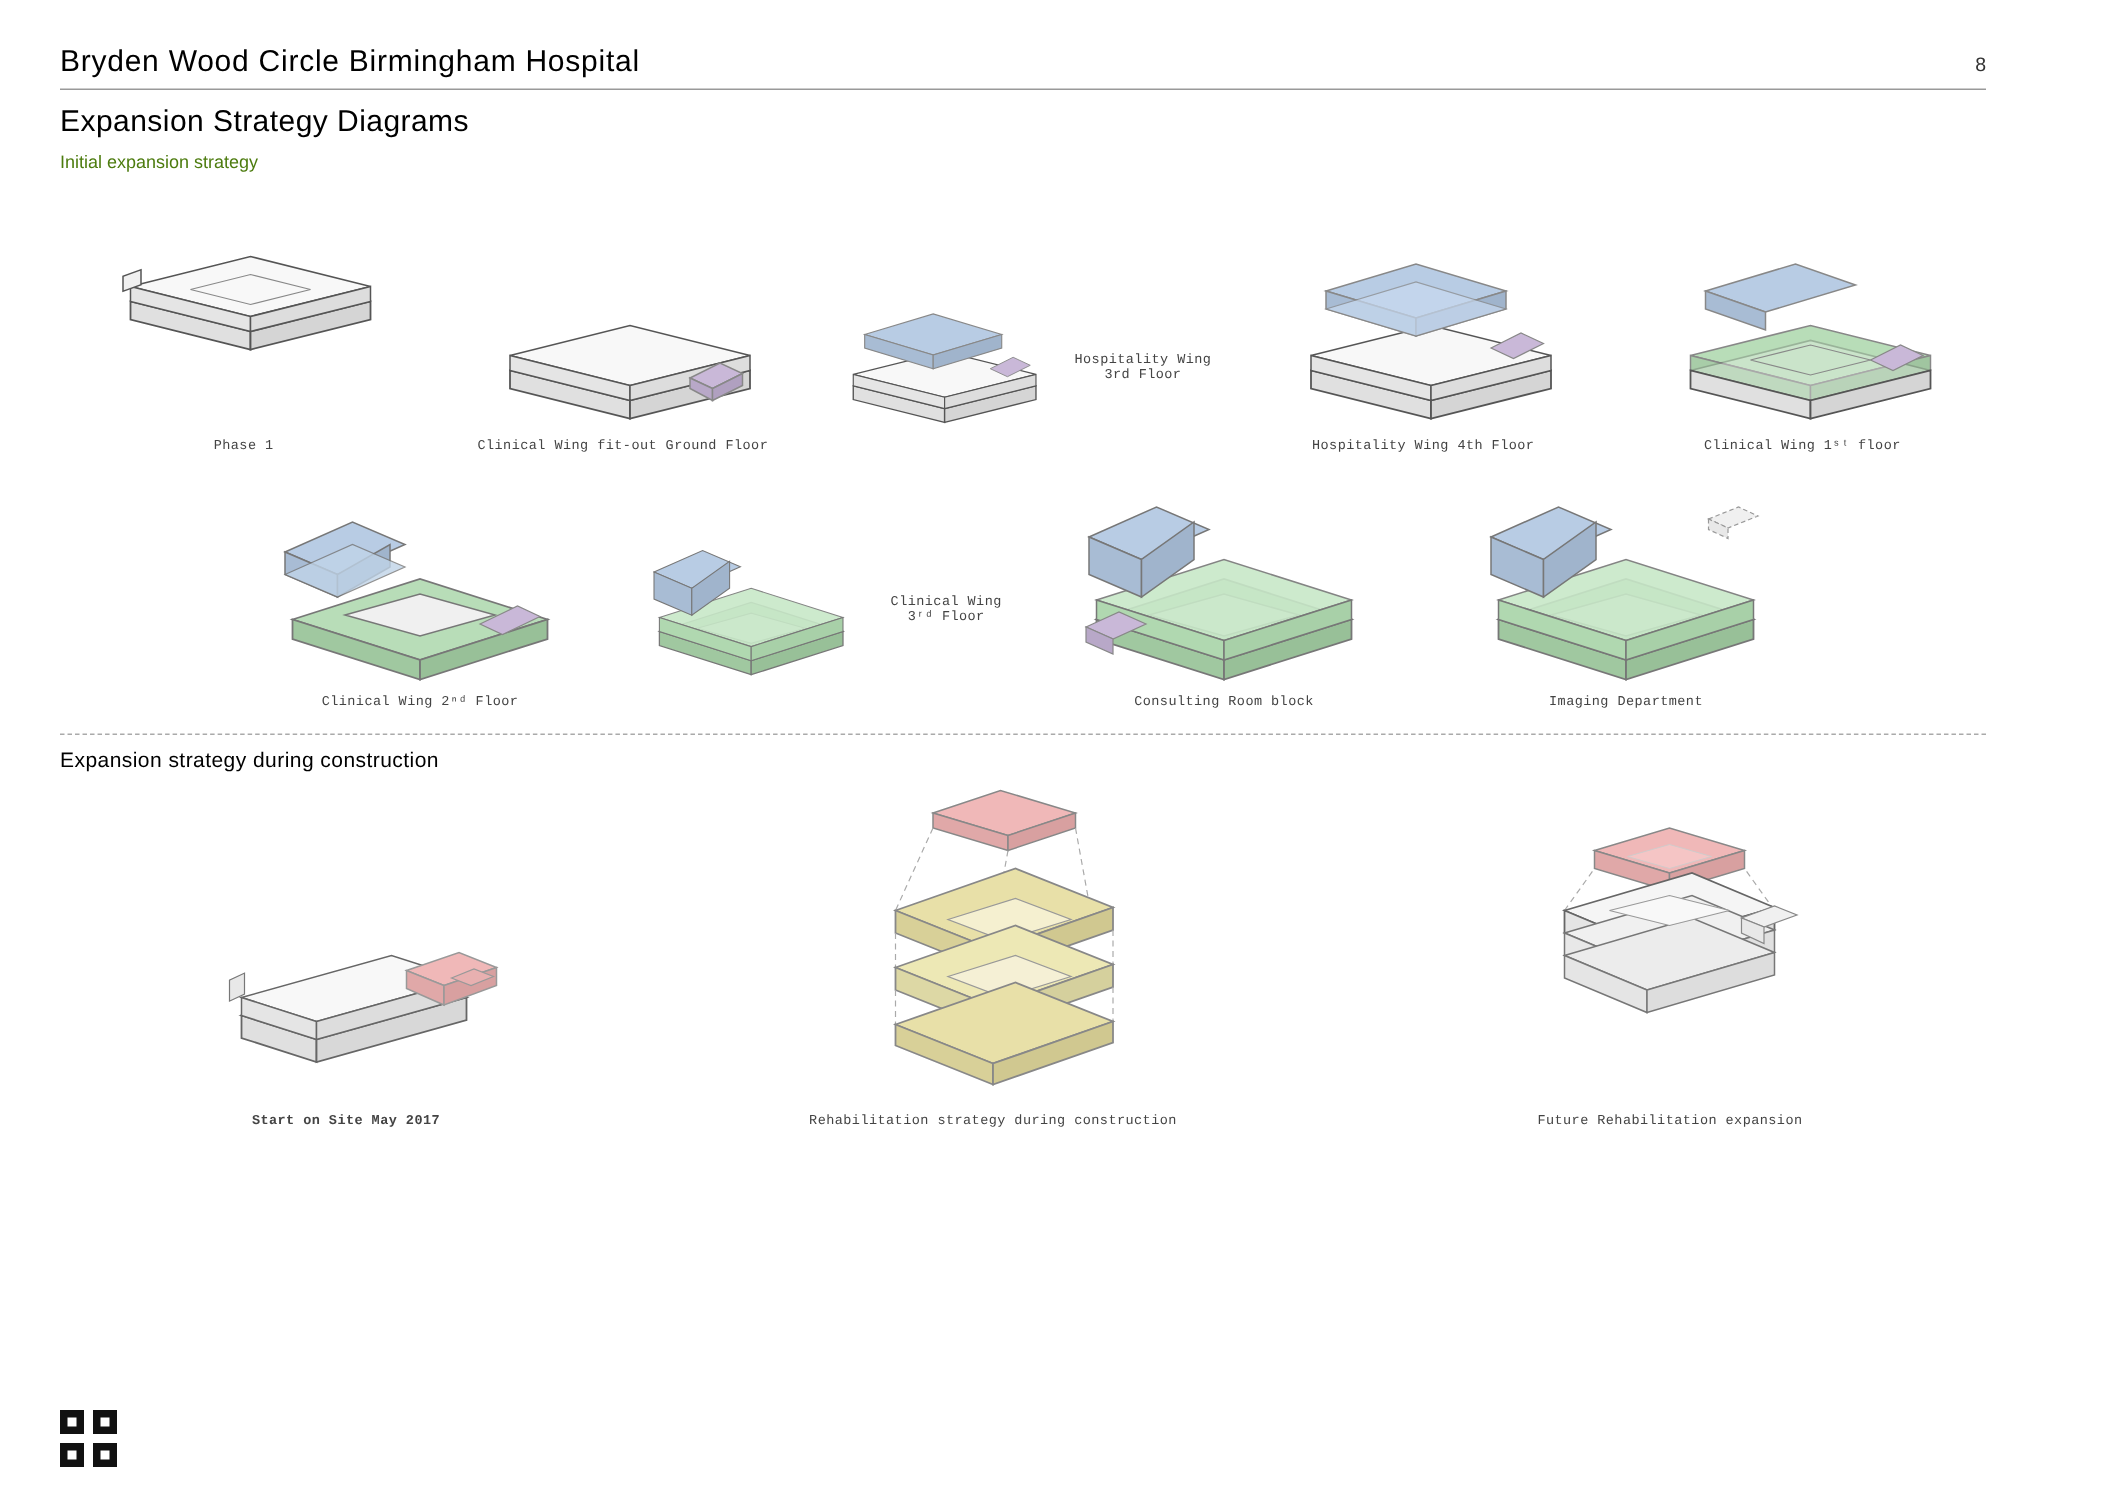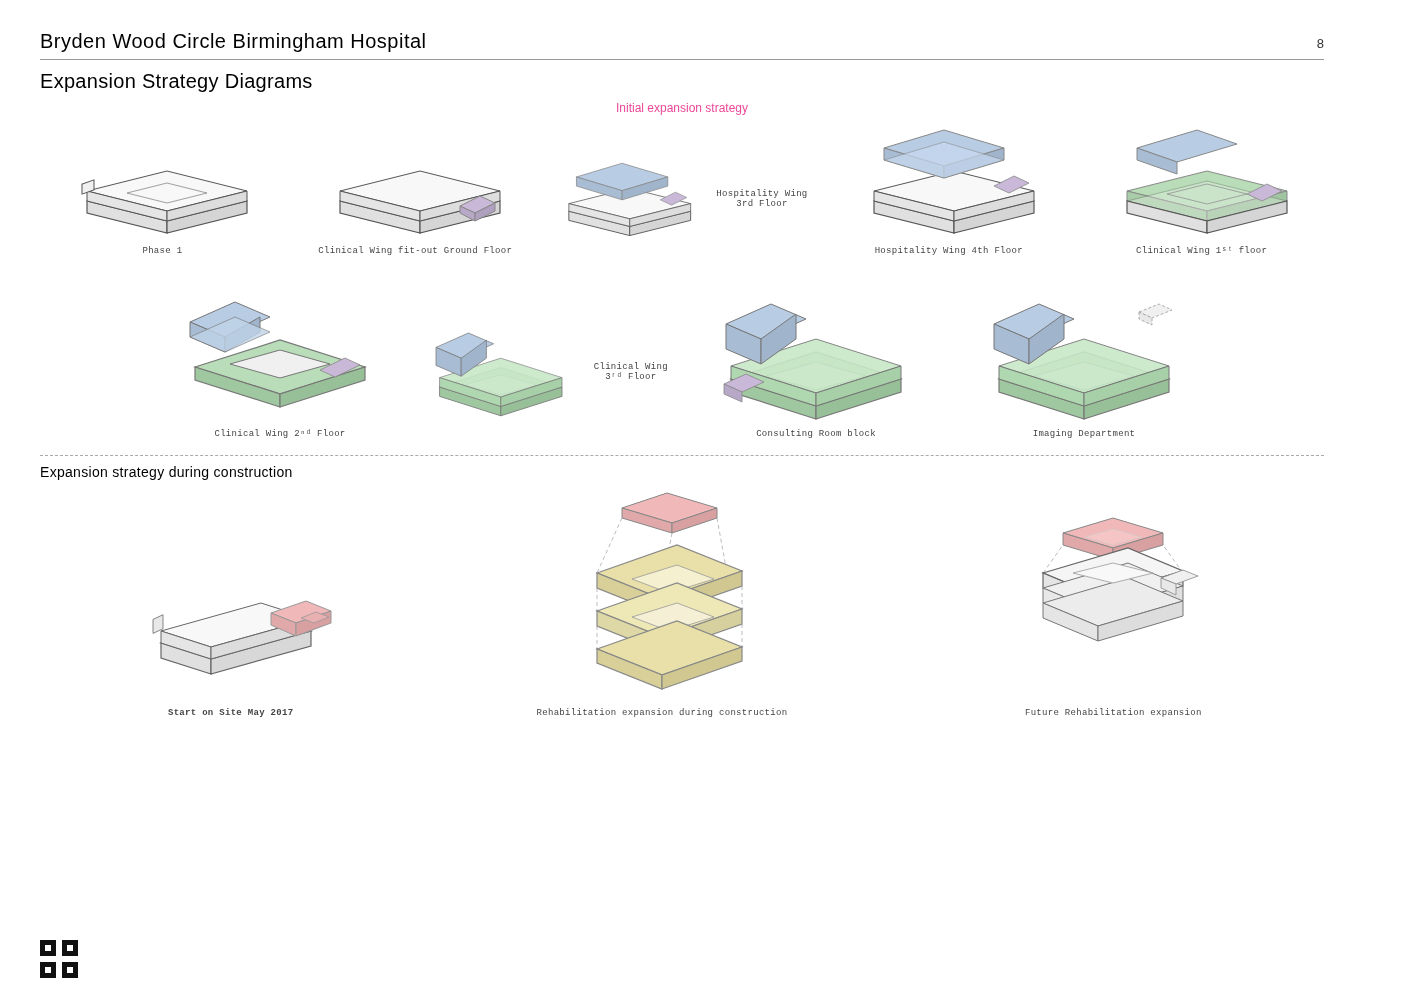--- a/index.html
+++ b/index.html
@@ -90,25 +90,25 @@
   <div class="header">
     <div style="font-size:20px; font-weight:normal; letter-spacing:0.5px;">
       Bryden Wood <span class="highlight">Circle Birmingham Hospital</span>
     </div>
     <div style="font-size:13px; color:#333;">8</div>
   </div>
   <hr class="divider-top">
 
   <div class="section-title" style="font-size:20px; margin-bottom:4px;">Expansion Strategy Diagrams</div>
 
-  <div class="sub-section-title" style="font-size:12px; color:#ec4899; margin-top:8px; margin-bottom:6px;text-align:center;">Initial expansion strategy</div>
+  <div class="sub-section-title" style="font-size:12px; color:#4d7c0f; margin-top:8px; margin-bottom:6px;">Initial expansion strategy</div>
 
   <div class="diagrams-row" style="display:flex; gap:8px; margin-bottom:4px; align-items:flex-end;">
 
-    <div class="diagram-item" style="flex:1; display:flex; flex-direction:column; align-items:center;">
+    <div class="diagram-item" style="flex:1; display:flex; flex-direction:column; align-items:center;gap:46px;">
       <svg class="diag-svg" width="210" height="120" viewBox="0 0 210 120">
 
         <g transform="translate(20,10)">
 
           <polygon points="10,70 90,50 170,70 90,90" fill="#f5f5f5" stroke="#555" stroke-width="1.2"></polygon>
           <polygon points="10,70 10,82 90,102 90,90" fill="#e0e0e0" stroke="#555" stroke-width="1.2"></polygon>
           <polygon points="90,90 90,102 170,82 170,70" fill="#d5d5d5" stroke="#555" stroke-width="1.2"></polygon>
 
           <polygon points="10,60 90,40 170,60 90,80" fill="#f8f8f8" stroke="#555" stroke-width="1"></polygon>
           <polygon points="10,60 10,70 90,90 90,80" fill="#e5e5e5" stroke="#555" stroke-width="1"></polygon>
@@ -200,21 +200,21 @@
 
           <polygon points="50,68 90,58 130,68 90,78" fill="none" stroke="#888" stroke-width="0.7"></polygon>
         </g>
       </svg>
       <div class="diagram-label">Clinical Wing 1ˢᵗ floor</div>
     </div>
   </div>
 
   <div class="diagrams-row" style="display:flex; gap:8px; margin-bottom:4px; margin-top:16px; align-items:flex-end; justify-content:center;">
 
-    <div class="diagram-item" style="flex:1; display:flex; flex-direction:column; align-items:center; max-width:260px;gap:12px;">
+    <div class="diagram-item" style="flex:1; display:flex; flex-direction:column; align-items:center; max-width:260px;">
       <svg class="diag-svg" width="230" height="140" viewBox="0 0 230 140">
         <g transform="translate(15,10)">
 
           <polygon points="15,85 100,58 185,85 100,112" fill="#b8ddb8" stroke="#777" stroke-width="1.2"></polygon>
           <polygon points="15,85 15,98 100,125 100,112" fill="#a0c8a0" stroke="#777" stroke-width="1.2"></polygon>
           <polygon points="100,112 100,125 185,98 185,85" fill="#98c098" stroke="#777" stroke-width="1.2"></polygon>
 
           <polygon points="50,82 100,68 150,82 100,96" fill="#f0f0f0" stroke="#777" stroke-width="1"></polygon>
 
           <polygon points="10,40 55,20 90,35 45,55" fill="#b8cce4" stroke="#777" stroke-width="1"></polygon>
@@ -354,21 +354,21 @@
 
           <line x1="35" y1="133" x2="35" y2="156" stroke="#aaa" stroke-width="0.8" stroke-dasharray="4,3"></line>
           <line x1="180" y1="131" x2="180" y2="154" stroke="#aaa" stroke-width="0.8" stroke-dasharray="4,3"></line>
           <line x1="100" y1="159" x2="100" y2="182" stroke="#aaa" stroke-width="0.8" stroke-dasharray="4,3"></line>
 
           <polygon points="35,156 115,128 180,154 100,182" fill="#e8e0a8" stroke="#888" stroke-width="1.2"></polygon>
           <polygon points="35,156 35,170 100,196 100,182" fill="#d8d098" stroke="#888" stroke-width="1.2"></polygon>
           <polygon points="100,182 100,196 180,168 180,154" fill="#d0c890" stroke="#888" stroke-width="1.2"></polygon>
         </g>
       </svg>
-      <div class="diagram-label" style="font-size:9px; font-family:'Courier New',monospace; text-align:center; margin-top:5px;">Rehabilitation expansion during construction</div>
+      <div class="diagram-label" style="font-size:9px; font-family:'Courier New',monospace; text-align:center; margin-top:5px;">Rehabilitation strategy during construction</div>
     </div>
 
     <div class="diagram-item" style="display:flex; flex-direction:column; align-items:center;">
       <svg class="diag-svg" width="260" height="200" viewBox="0 0 260 200">
         <g transform="translate(30,10)">
 
           <polygon points="50,20 100,5 150,20 100,35" fill="#f0b8b8" stroke="#888" stroke-width="1"></polygon>
           <polygon points="50,20 50,32 100,47 100,35" fill="#e0a8a8" stroke="#888" stroke-width="1"></polygon>
           <polygon points="100,35 100,47 150,32 150,20" fill="#d8a0a0" stroke="#888" stroke-width="1"></polygon>
 

